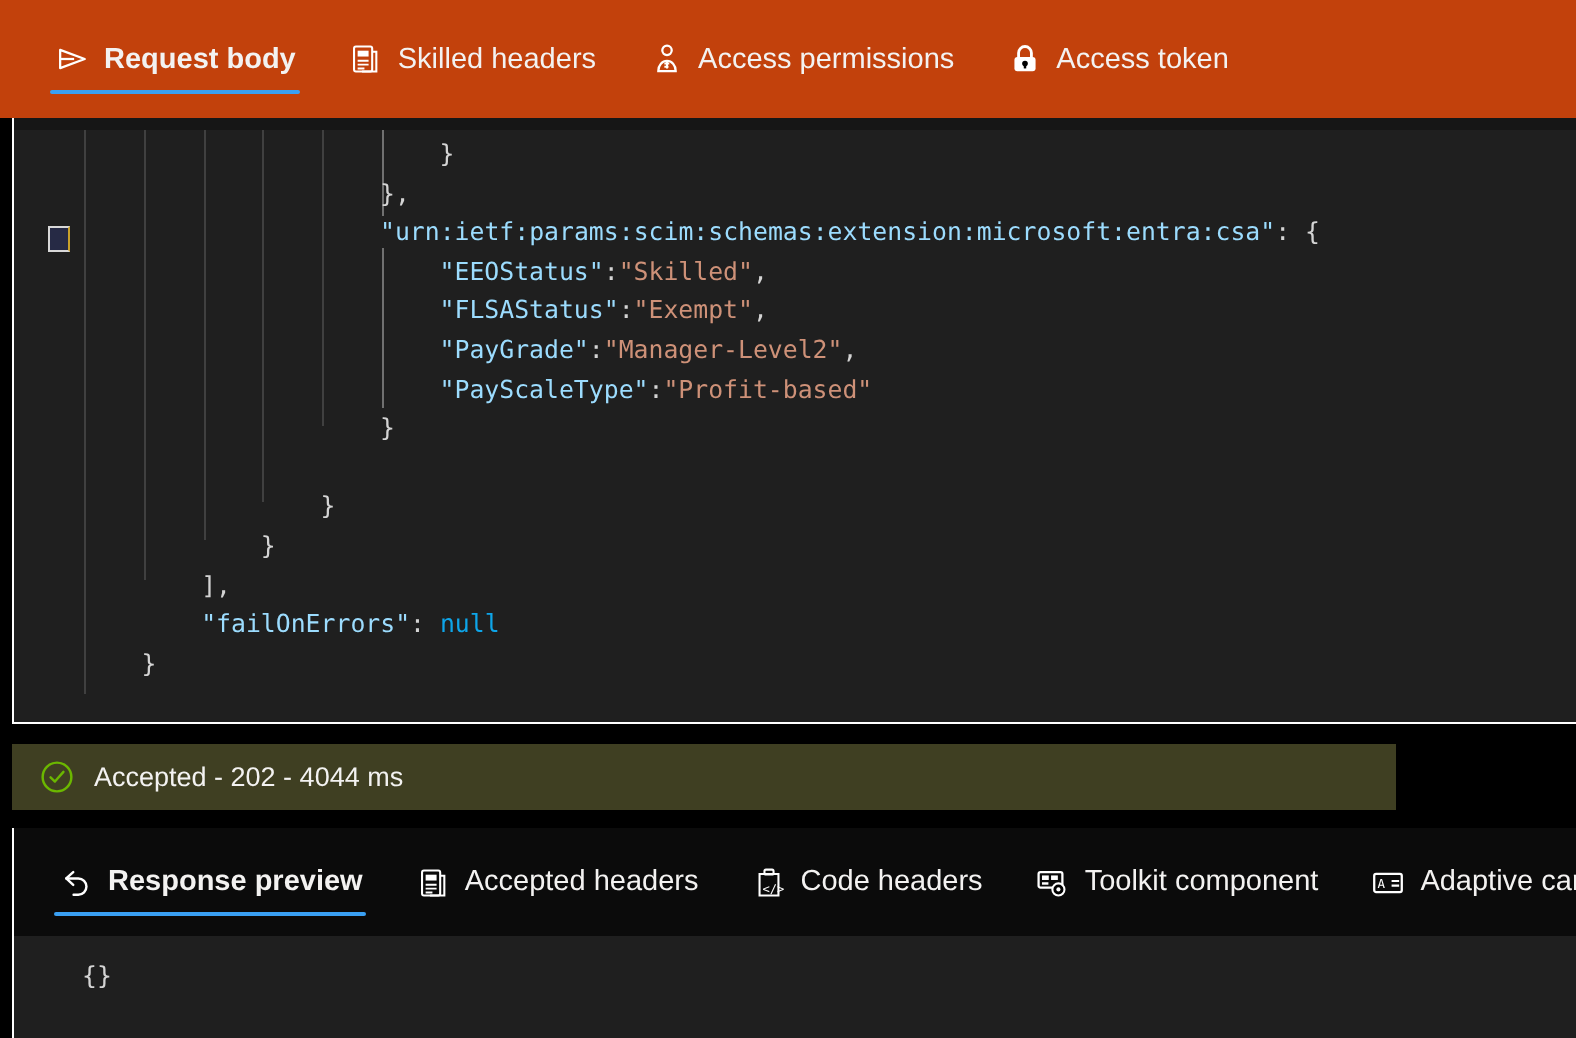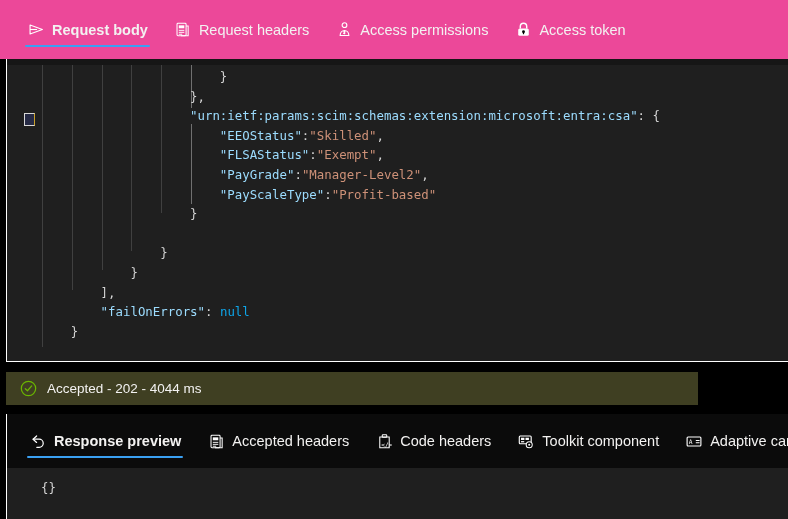--- a/index.html
+++ b/index.html
@@ -10,21 +10,21 @@
     overflow:hidden;
     color:#ffffff;
   }
   .app{position:relative;width:788px;height:519px;background:#000000;}
 
   
   .tabstrip{
     display:flex;align-items:center;
     height:59px;
     padding:0 0 0 14px;
-    background:#ec4899;
+    background:#c2410c;
     box-sizing:border-box;
   }
   .tab{
     position:relative;
     display:flex;align-items:center;
     gap:7px;
     height:100%;
     padding:0 13px;
     cursor:pointer;
     color:#f3f2f1;
@@ -151,21 +151,21 @@
       </div>
       <div class="tab">
         <span class="ico">
           <svg width="17" height="17" viewBox="0 0 18 18">
             <rect x="3.2" y="2.4" width="9.6" height="13.2" rx="1" fill="none" stroke="#ffffff" stroke-width="1.1"></rect>
             <rect x="5.1" y="4.6" width="5.8" height="3.1" fill="#ffffff"></rect>
             <path d="M5.1 9.9 h5.8 M5.1 12 h5.8 M5.1 14 h3.6" stroke="#ffffff" stroke-width="1"></path>
             <path d="M12.8 5.2 h2.2 v10.4 h-7.6" fill="none" stroke="#ffffff" stroke-width="1.1"></path>
           </svg>
         </span>
-        <span class="tlabel">Request headers</span>
+        <span class="tlabel">Skilled headers</span>
       </div>
       <div class="tab">
         <span class="ico">
           <svg width="17" height="17" viewBox="0 0 18 18">
             <circle cx="9" cy="4.4" r="2.5" fill="none" stroke="#ffffff" stroke-width="1.2"></circle>
             <path d="M4.4 15.4 c0-3.2 2.1-5.4 4.6-5.4 s4.6 2.2 4.6 5.4 z" fill="none" stroke="#ffffff" stroke-width="1.2"></path>
             <path d="M9 9.6 v4.4 M7.6 11.4 h2.6 M7.6 13.1 h2.2" stroke="#ffffff" stroke-width="1.1"></path>
           </svg>
         </span>
         <span class="tlabel">Access permissions</span>

